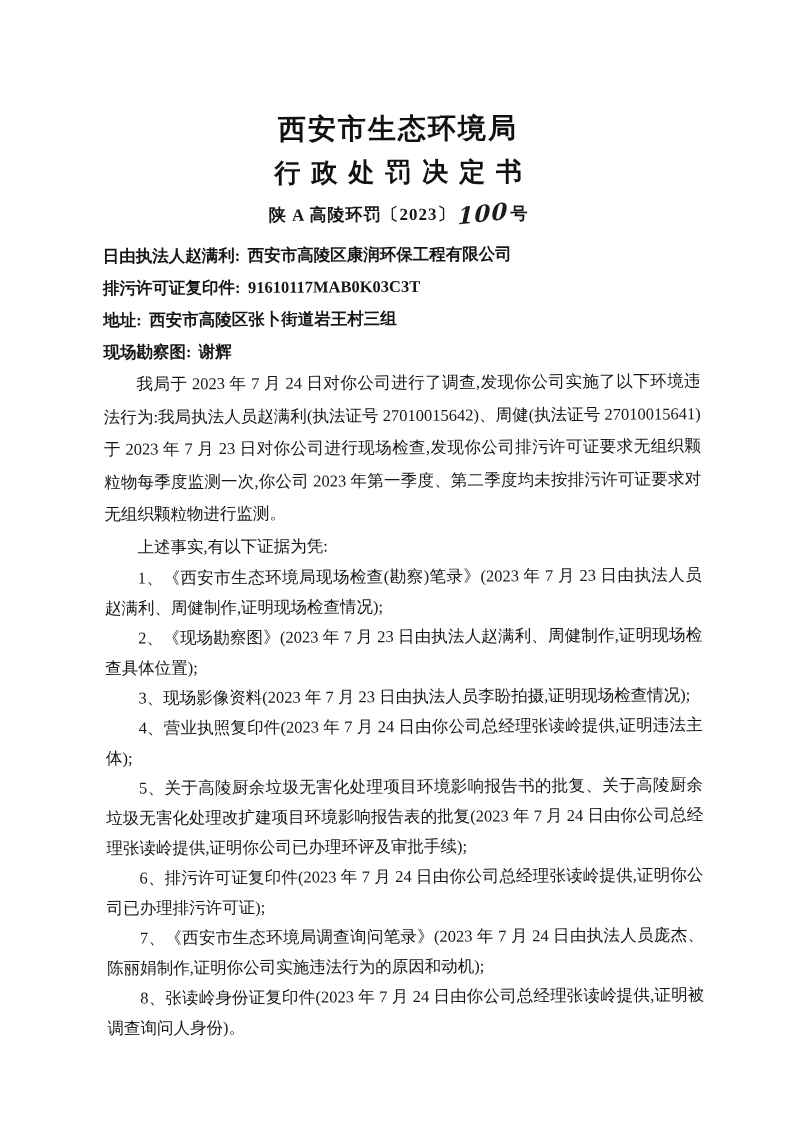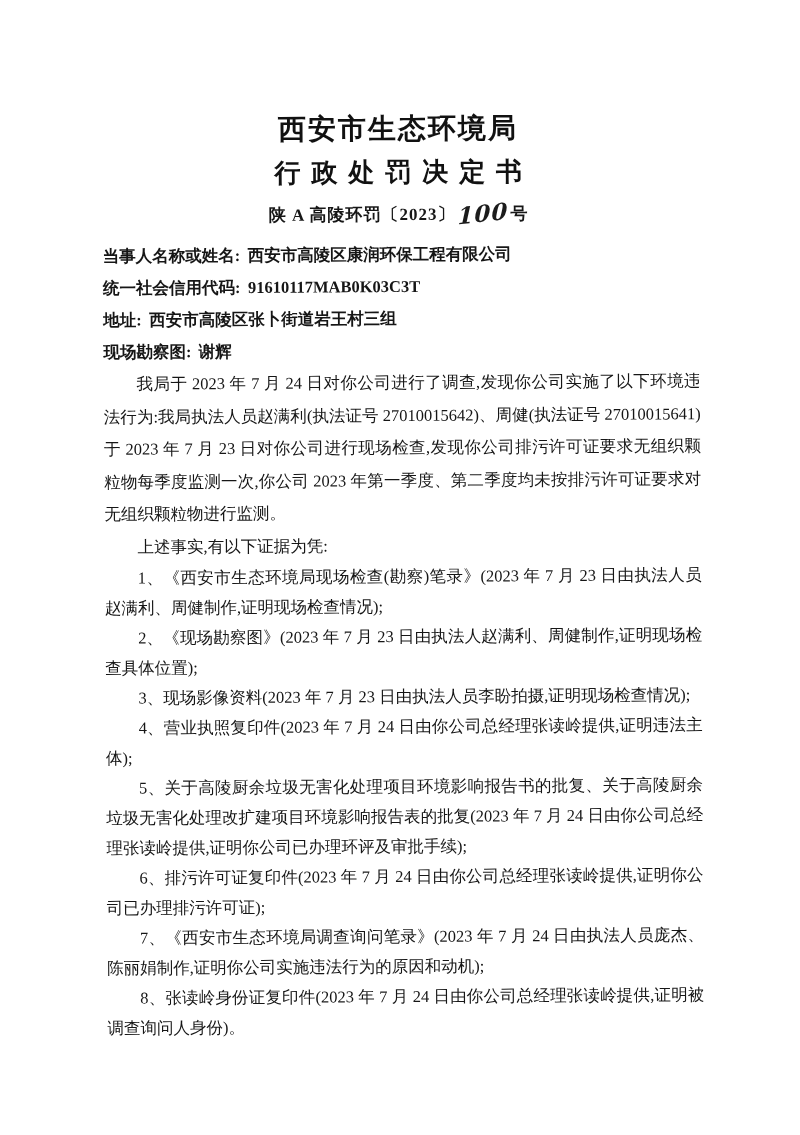--- a/index.html
+++ b/index.html
@@ -45,22 +45,22 @@
 <div class="doc">
 
   <div class="title-block">
     <h1 class="agency-title">西安市生态环境局</h1>
     <h2 class="doc-title">行政处罚决定书</h2>
     <div class="doc-number"><span>陕 A 高陵环罚〔2023〕</span><span class="handwritten">100</span><span>号</span></div>
   </div>
 
   <div class="content">
 
-    <div class="meta-line"><span>当事人名称或姓名:</span><span class="value">西安市高陵区康润环保工程有限公司</span></div>
-    <div class="meta-line"><span>统一社会信用代码:</span><span class="value">91610117MAB0K03C3T</span></div>
+    <div class="meta-line"><span>日由执法人赵满利:</span><span class="value">西安市高陵区康润环保工程有限公司</span></div>
+    <div class="meta-line"><span>排污许可证复印件:</span><span class="value">91610117MAB0K03C3T</span></div>
     <div class="meta-line"><span>地址:</span><span class="value">西安市高陵区张卜街道岩王村三组</span></div>
     <div class="meta-line"><span>现场勘察图:</span><span class="value">谢辉</span></div>
 
     <p class="para lh32">我局于 2023 年 7 月 24 日对你公司进行了调查,发现你公司实施了以下环境违法行为:我局执法人员赵满利(执法证号 27010015642)、周健(执法证号 27010015641)于 2023 年 7 月 23 日对你公司进行现场检查,发现你公司排污许可证要求无组织颗粒物每季度监测一次,你公司 2023 年第一季度、第二季度均未按排污许可证要求对无组织颗粒物进行监测。</p>
     <p class="para lh32">上述事实,有以下证据为凭:</p>
     <p class="para lh30">1、《西安市生态环境局现场检查(勘察)笔录》(2023 年 7 月 23 日由执法人员赵满利、周健制作,证明现场检查情况);</p>
     <p class="para lh30">2、《现场勘察图》(2023 年 7 月 23 日由执法人赵满利、周健制作,证明现场检查具体位置);</p>
     <p class="para lh30">3、现场影像资料(2023 年 7 月 23 日由执法人员李盼拍摄,证明现场检查情况);</p>
     <p class="para lh30">4、营业执照复印件(2023 年 7 月 24 日由你公司总经理张读岭提供,证明违法主体);</p>
     <p class="para lh30">5、关于高陵厨余垃圾无害化处理项目环境影响报告书的批复、关于高陵厨余垃圾无害化处理改扩建项目环境影响报告表的批复(2023 年 7 月 24 日由你公司总经理张读岭提供,证明你公司已办理环评及审批手续);</p>

